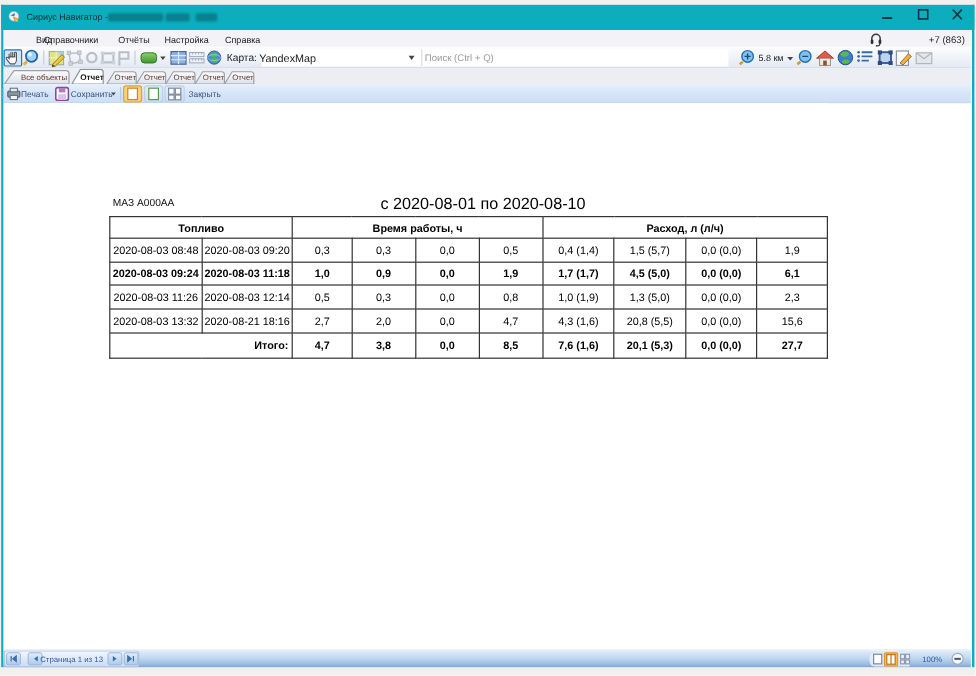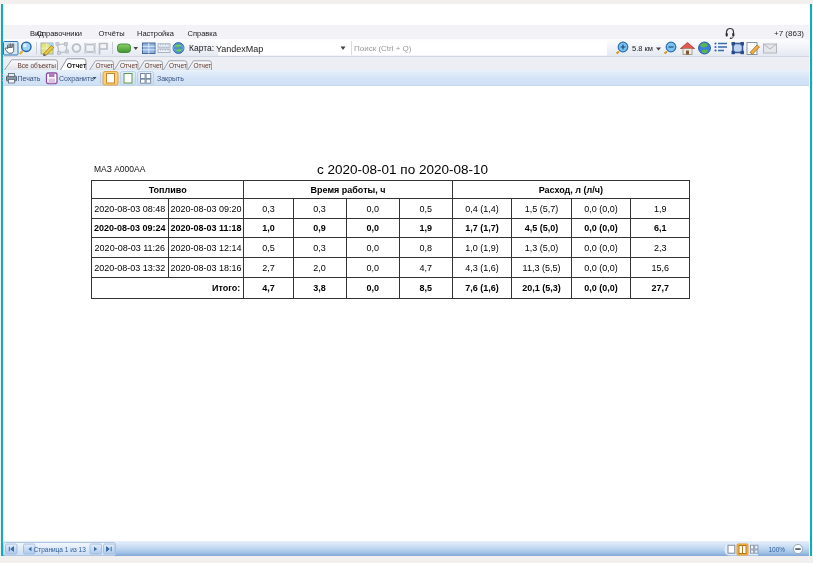--- a/index.html
+++ b/index.html
@@ -35,20 +35,37 @@
 table#rep .hdr td { font-weight:bold; }
 
 #statusbar { position:absolute; left:0; top:537px; width:806px; height:15px;
   background:linear-gradient(#dce9f8 8%,#bdd5f0 50%,#9dbfe6 80%,#82a5d2); border-top:1px solid #e7eef8; }
 svg text { font-family:"Liberation Sans", sans-serif; }
 #toolbar > svg, #tabstrip > svg, #subbar > svg, #statusbar > svg { position:relative; left:-3px; }
 </style>
 </head>
 <body>
 <div id="win">
+  <div id="titlebar">
+    <svg id="appicon" viewBox="0 0 11 11">
+      <circle cx="5" cy="5" r="4.6" fill="#e8f2fb" stroke="#8aa0c0" stroke-width="0.7"></circle>
+      <path d="M2 4.2 L6 2 L5.5 5 Z" fill="#3a6fd8"></path>
+      <path d="M4 5 L9 7 L5.5 9.5 Z" fill="#e8a13a"></path>
+      <path d="M6 7 L9.5 9.5 L7 10 Z" fill="#f0c84a"></path>
+    </svg>
+    <span id="title">Сириус Навигатор -</span>
+    <div class="redact" style="left:89px;width:46px;"></div>
+    <div class="redact" style="left:137px;width:20px;"></div>
+    <div class="redact" style="left:162px;width:18px;"></div>
+    <svg style="position:absolute;left:728px;top:0;width:76px;height:21px;" viewBox="0 0 76 21">
+      <rect x="6" y="10.2" width="8.5" height="1.6" fill="#11333b"></rect>
+      <rect x="36.5" y="4.2" width="7.6" height="7.6" fill="none" stroke="#11333b" stroke-width="1.3"></rect>
+      <path d="M65 4 L72.5 12 M72.5 4 L65 12" stroke="#11333b" stroke-width="1.3"></path>
+    </svg>
+  </div>
 
   <div id="menubar">
     <span class="menuitem" style="left:7px;margin-left:20px;">Вид</span>
     <span class="menuitem" style="left:33.5px;">Справочники</span>
     <span class="menuitem" style="left:95.5px;">Отчёты</span>
     <span class="menuitem" style="left:134px;">Настройка</span>
     <span class="menuitem" style="left:184.5px;">Справка</span>
     <svg style="position:absolute;left:722px;top:2px;width:10px;height:12px;" viewBox="0 0 10 12">
       <path d="M1.5 7 V5 a3.5 3.5 0 0 1 7 0 V7" fill="none" stroke="#3a3a3a" stroke-width="1.2"></path>
       <rect x="0.6" y="6" width="2.2" height="3.6" rx="1" fill="#2e2e2e"></rect>
@@ -271,27 +288,27 @@
             <td>0,3</td>
             <td>0,0</td>
             <td>0,8</td>
             <td>1,0 (1,9)</td>
             <td>1,3 (5,0)</td>
             <td>0,0 (0,0)</td>
             <td>2,3</td>
           </tr>
       <tr style="height:20px;">
             <td>2020-08-03 13:32</td>
-            <td>2020-08-03 18:16</td>
+            <td>2020-08-21 18:16</td>
             <td>2,7</td>
             <td>2,0</td>
             <td>0,0</td>
             <td>4,7</td>
             <td>4,3 (1,6)</td>
-            <td>11,3 (5,5)</td>
+            <td>20,8 (5,5)</td>
             <td>0,0 (0,0)</td>
             <td>15,6</td>
           </tr>
       <tr class="hdr" style="height:21px;">
             <td colspan="2" style="text-align:right;padding-right:3px;">Итого:</td>
             <td>4,7</td>
             <td>3,8</td>
             <td>0,0</td>
             <td>8,5</td>
             <td>7,6 (1,6)</td>

